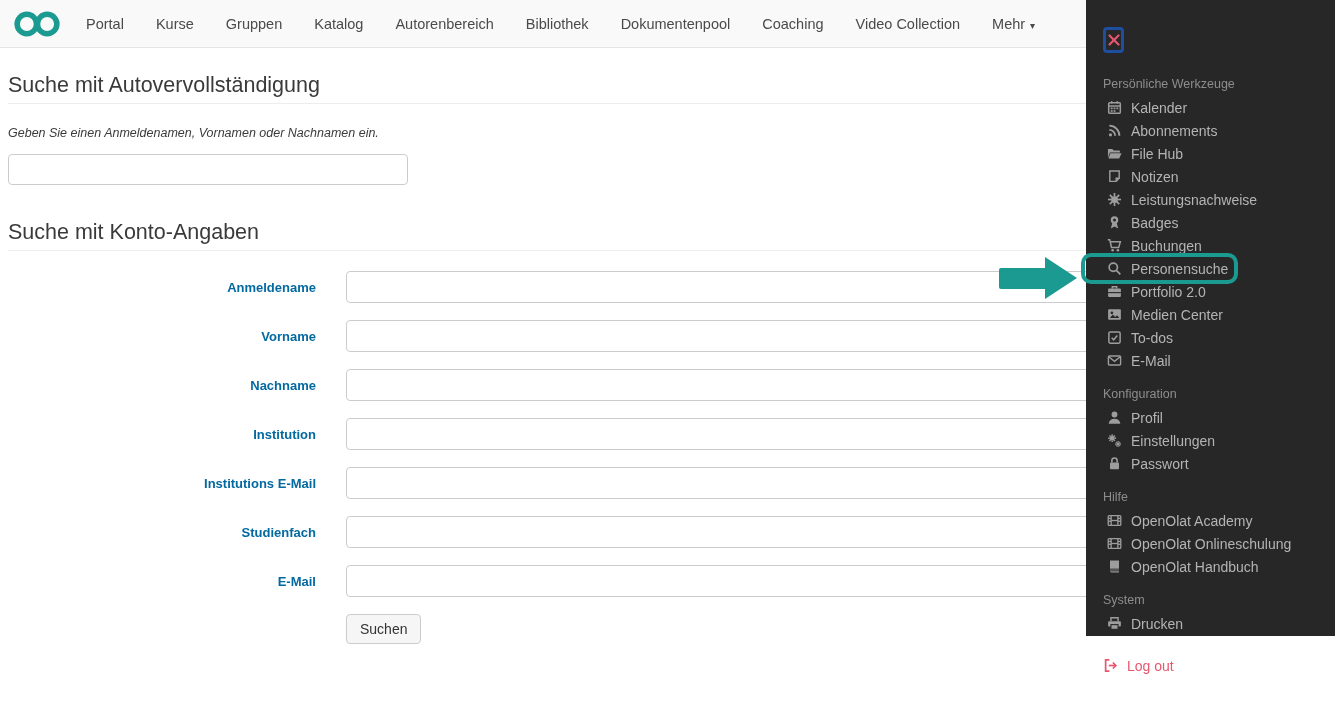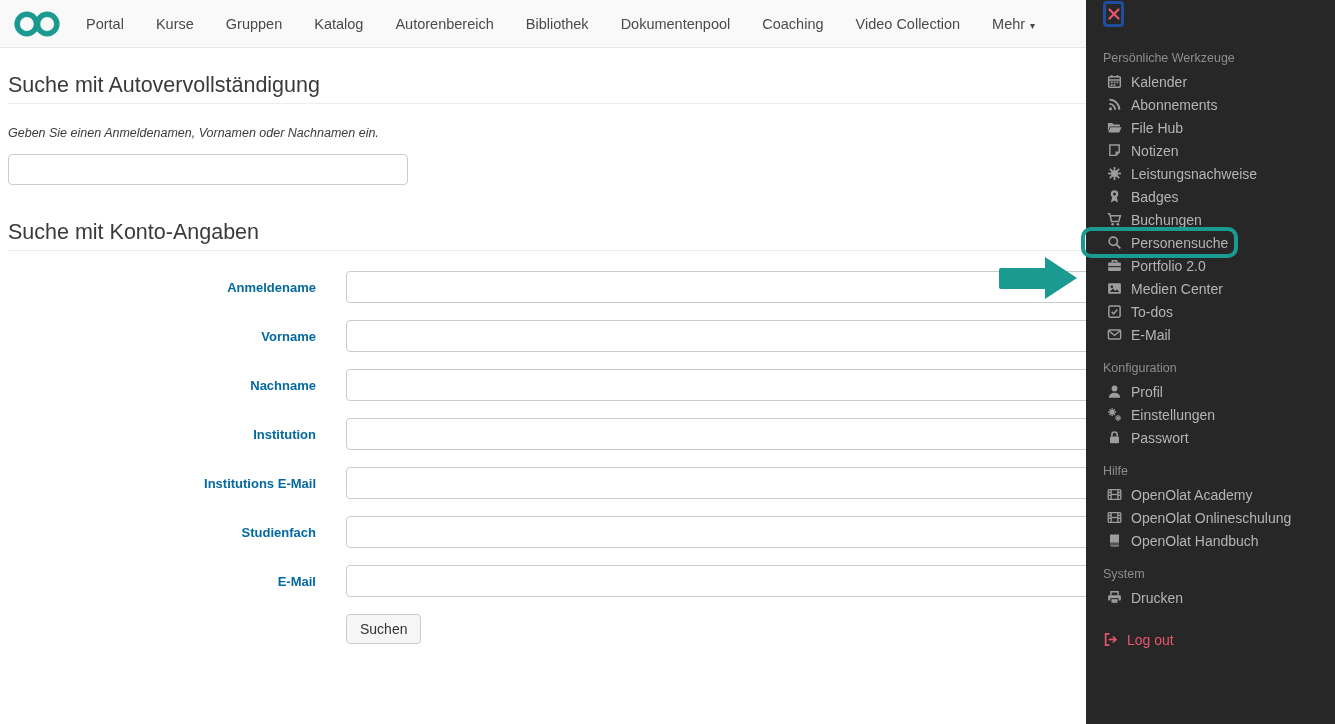--- a/index.html
+++ b/index.html
@@ -41,22 +41,22 @@
   .form-input { flex:1; margin-left:30px; }
   .submit-row { margin-left:338px; margin-top:1px; }
   .submit-btn {
     height:30px; padding:0 13px; font-size:14px; color:#333;
     background:#f6f6f6; border:1px solid #ccc; border-radius:4px;
     cursor:pointer; font-family:inherit;
   }
 
   
   .sidebar {
-    position:absolute; top:0; right:0; width:249px; height:724px;
-    background:#272727; padding:1px 16px 0 17px; z-index:5;
+    position:absolute; top:0; right:0; width:249px; height:636px;
+    background:#272727; padding:27px 16px 0 17px; z-index:5;
   }
   .close-btn {
     width:21px; height:26px; border:3px solid #1e4f9f; border-radius:4px;
     background:transparent; display:flex; align-items:center; justify-content:center;
     padding:0; cursor:pointer; color:#e8566d;
   }
   .close-btn svg { width:12px; height:12px; }
   .sb-section-header { color:#8d8d8d; font-size:12.5px; margin:15px 0 4px; line-height:15px; }
   .sb-section-header.first { margin-top:24px; }
   .sb-list { list-style:none; margin:4px; padding:0; }

